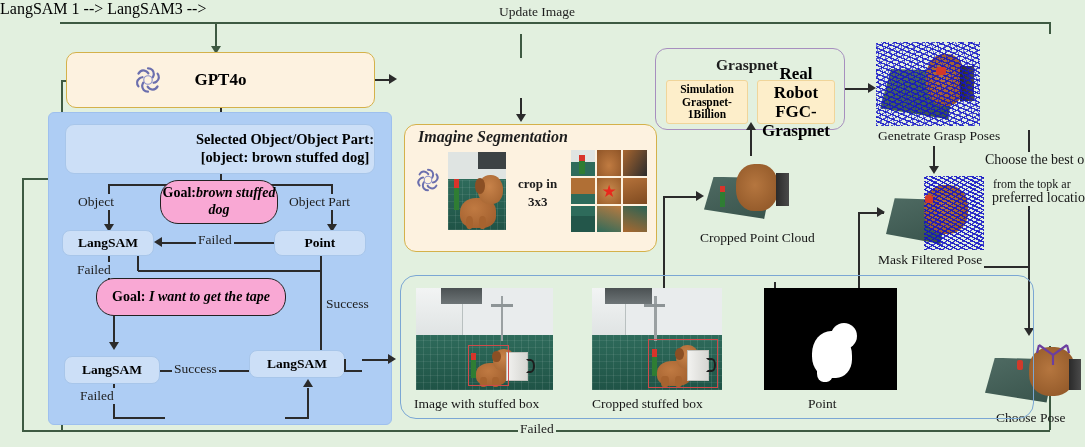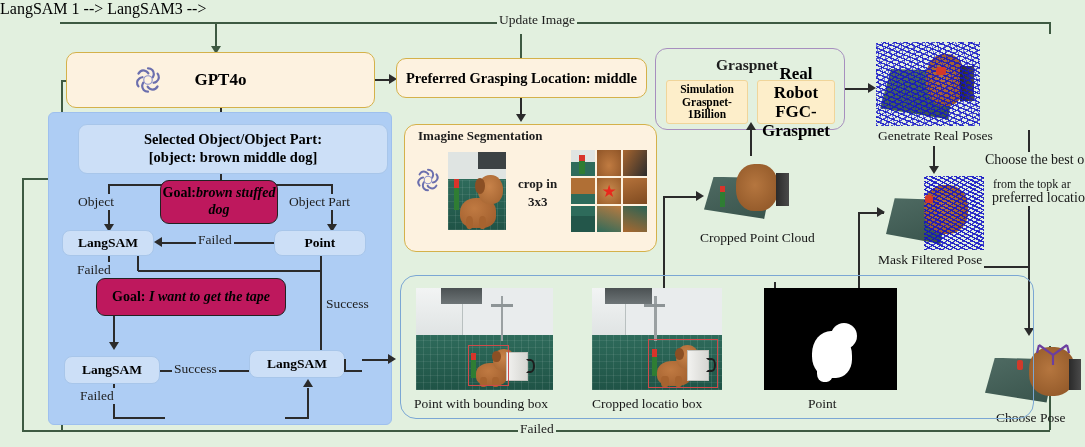--- a/index.html
+++ b/index.html
@@ -19,21 +19,21 @@
     border-radius: 10px;
     display: flex; align-items: center; justify-content: center;
     text-align: center;
     font-weight: bold;
     color: #000;
   }
   .cream { background: #fdf2e0; border: 1.6px solid #d4b14a; }
   .creamlt { background: #fdeeca; border: 1.2px solid #f0d59a; }
   .bluepanel { background: #aecdf4; border: 1px solid #9ec0ee; border-radius: 6px; }
   .bluebox { background: #ccdff7; border: 1.3px solid #a8c6ea; }
-  .whitebox { background: #be185d; border: 1.7px solid #222; border-radius: 9px; }
+  .whitebox { background: #f9a8d4; border: 1.7px solid #222; border-radius: 18px; }
   .purplebox { background: #e2f0df; border: 1.6px solid #a78fbf; border-radius: 12px; }
   .bluelinebox { background: transparent; border: 1.3px solid #7ba7d4; border-radius: 16px; }
 
   
   .lbl { position: absolute; font-size: 14px; color: #1d1d1d; white-space: nowrap; }
   .lbl-b { font-weight: bold; }
   .cap { position: absolute; font-size: 13.5px; color: #161616; white-space: nowrap; }
   .edgelabel {
     position: absolute; font-size: 13.5px; color: #1d1d1d;
     background: #e2f0df; padding: 0 2px; white-space: nowrap;
@@ -176,21 +176,21 @@
   
   .gripper { position: absolute; }
 </style>
 </head>
 <body>
 
 <div id="stage">
 
   
   <div class="ln lnh ln-dk" style="left:60px; top:22px; width:990px;"></div>
-  <div class="edgelabel" style="left:497px; top:12px;">Update Image</div>
+  <div class="edgelabel" style="left:497px; top:4px;">Update Image</div>
   <div class="ln lnv ln-dk" style="left:1049px; top:22px; height:12px;"></div>
 
   
   <div class="ln lnv ln-dk" style="left:215px; top:22px; height:26px;"></div>
   <div class="arrow ar-d ar-dk" style="left:211px; top:46px;"></div>
 
   
   <div class="ln lnh ln-dk" style="left:22px; top:430px; width:1028px;"></div>
   <div class="ln lnv ln-dk" style="left:22px; top:178px; height:252px;"></div>
   <div class="ln lnh ln-dk" style="left:22px; top:178px; width:40px;"></div>
@@ -225,24 +225,24 @@
   <div class="ln lnh" style="left:375px; top:79px; width:16px;"></div>
   <div class="arrow ar-r" style="left:389px; top:74px;"></div>
 
   
   <div class="ln lnv" style="left:220px; top:108px; height:12px;"></div>
   <div class="arrow ar-d" style="left:216px; top:118px;"></div>
 
   
   <div class="bluepanel abs" style="left:48px; top:112px; width:344px; height:313px;"></div>
 
-  <div class="rbox bluebox" style="left:78px; top:124px; width:310px; height:50px; border-radius:9px;">
+  <div class="rbox bluebox" style="left:65px; top:124px; width:310px; height:50px; border-radius:9px;justify-content:flex-end;">
     <div style="line-height:1.22; font-size:14.5px;">
       <div>Selected Object/Object Part:</div>
-      <div>[object: brown middle dog]</div>
+      <div>[object: brown stuffed dog]</div>
     </div>
   </div>
 
   
   <div class="ln lnv" style="left:220px; top:174px; height:10px;"></div>
   <div class="ln lnh" style="left:108px; top:184px; width:224px;"></div>
   <div class="ln lnv" style="left:108px; top:184px; height:42px;"></div>
   <div class="arrow ar-d" style="left:104px; top:224px;"></div>
   <div class="ln lnv" style="left:331px; top:184px; height:42px;"></div>
   <div class="arrow ar-d" style="left:327px; top:224px;"></div>
@@ -322,34 +322,31 @@
   
   <div class="ln lnh" style="left:285px; top:417px; width:24px;"></div>
   <div class="ln lnv" style="left:307px; top:388px; height:30px;"></div>
   <div class="arrow ar-u" style="left:303px; top:379px;"></div>
 
   
   <div class="ln lnh" style="left:362px; top:359px; width:30px;"></div>
   <div class="arrow ar-r" style="left:388px; top:354px;"></div>
 
   
-  <div class="rbox cream" style="left:396px; top:58px; width:251px; height:40px; font-size:14.5px;">
-    <span>Preferred Grasping Location: middle</span>
-  </div>
   
   <div class="ln lnv ln-dk" style="left:520px; top:34px; height:24px;"></div>
   <div class="ln lnh ln-dk" style="left:520px; top:34px; width:1px;"></div>
 
   
   <div class="ln lnv" style="left:520px; top:98px; height:18px;"></div>
   <div class="arrow ar-d" style="left:516px; top:114px;"></div>
 
   
   <div class="abs cream" style="left:404px; top:124px; width:253px; height:128px; border-radius:12px;"></div>
-  <div class="lbl lbl-b" style="left:418px; top:128px; font-size:13px;">Imagine Segmentation</div>
+  <div class="lbl lbl-b" style="left:418px; top:128px; font-size:16px;font-style:italic;">Imagine Segmentation</div>
 
   <svg class="oai" style="left:413px; top:165px;" width="30" height="30" viewBox="0 0 64 64">
     <g fill="none" stroke="#6b6fae" stroke-width="4.2" stroke-linecap="round">
       <path d="M32 10c7 0 11 5 11 11 0 2-1 4-2 6"></path>
       <path d="M50 20c4 5 3 11-2 15-1.5 1.3-3.5 2-5.5 2.2"></path>
       <path d="M50 44c-3.5 6-9.5 7-14.5 4.5-1.8-.9-3.2-2.4-4.2-4"></path>
       <path d="M32 54c-7 0-11-5-11-11 0-2 1-4 2-6"></path>
       <path d="M14 44c-4-5-3-11 2-15 1.5-1.3 3.5-2 5.5-2.2"></path>
       <path d="M14 20c3.5-6 9.5-7 14.5-4.5 1.8.9 3.2 2.4 4.2 4"></path>
     </g>
@@ -420,21 +417,21 @@
   <div class="arrow ar-u" style="left:746px; top:122px;"></div>
 
   
   <div class="pc" style="left:876px; top:42px; width:104px; height:84px;">
     <div class="table"></div>
     <div class="obj"></div>
     <div class="cup"></div>
     <div class="grass"></div>
     <div class="redmark" style="left:58%; top:30%; width:9%; height:9%;"></div>
   </div>
-  <div class="cap" style="left:878px; top:128px;">Genetrate Real Poses</div>
+  <div class="cap" style="left:878px; top:128px;">Genetrate Grasp Poses</div>
 
   
   <div class="ln lnv" style="left:933px; top:146px; height:22px;"></div>
   <div class="arrow ar-d" style="left:929px; top:166px;"></div>
 
   
   <div class="pc" style="left:884px; top:176px; width:100px; height:74px;">
     <div class="table" style="left:2%; width:62%; height:62%;"></div>
     <div class="obj" style="right:16%; bottom:22%; width:44%; height:66%;"></div>
     <div class="grass" style="left:40%; width:60%;
@@ -514,21 +511,21 @@
       <div class="head"></div>
       <div class="ear"></div>
       <div class="leg" style="left:16%;"></div>
       <div class="leg" style="left:46%;"></div>
     </div>
     <div class="mug" style="right:18%; bottom:9%; width:16%; height:28%;">
       <div class="handle"></div>
     </div>
     <div class="bboxline" style="left:38%; top:56%; width:30%; height:40%;"></div>
   </div>
-  <div class="cap" style="left:414px; top:396px;">Point with bounding  box</div>
+  <div class="cap" style="left:414px; top:396px;">Image with stuffed  box</div>
 
   
   <div class="photo" style="left:592px; top:288px; width:130px; height:102px;">
     <div class="scene">
       <div class="wallpanel" style="width:26%;"></div>
       <div class="darkceil" style="left:10%; width:36%;"></div>
       <div class="mat"></div>
       <div class="pole" style="left:48%;"></div>
       <div class="polecap" style="left:40%;"></div>
     </div>
@@ -538,21 +535,21 @@
       <div class="head"></div>
       <div class="ear"></div>
       <div class="leg" style="left:16%;"></div>
       <div class="leg" style="left:46%;"></div>
     </div>
     <div class="mug" style="right:10%; bottom:9%; width:17%; height:30%;">
       <div class="handle"></div>
     </div>
     <div class="bboxline" style="left:43%; top:50%; width:54%; height:48%;"></div>
   </div>
-  <div class="cap" style="left:592px; top:396px;">Cropped locatio box</div>
+  <div class="cap" style="left:592px; top:396px;">Cropped stuffed box</div>
 
   
   <div class="maskimg" style="left:764px; top:288px; width:133px; height:102px;">
     <div class="blob"></div>
     <div class="blob2"></div>
     <div class="blob3"></div>
   </div>
   <div class="cap" style="left:808px; top:396px;">Point</div>
 
 </div>

